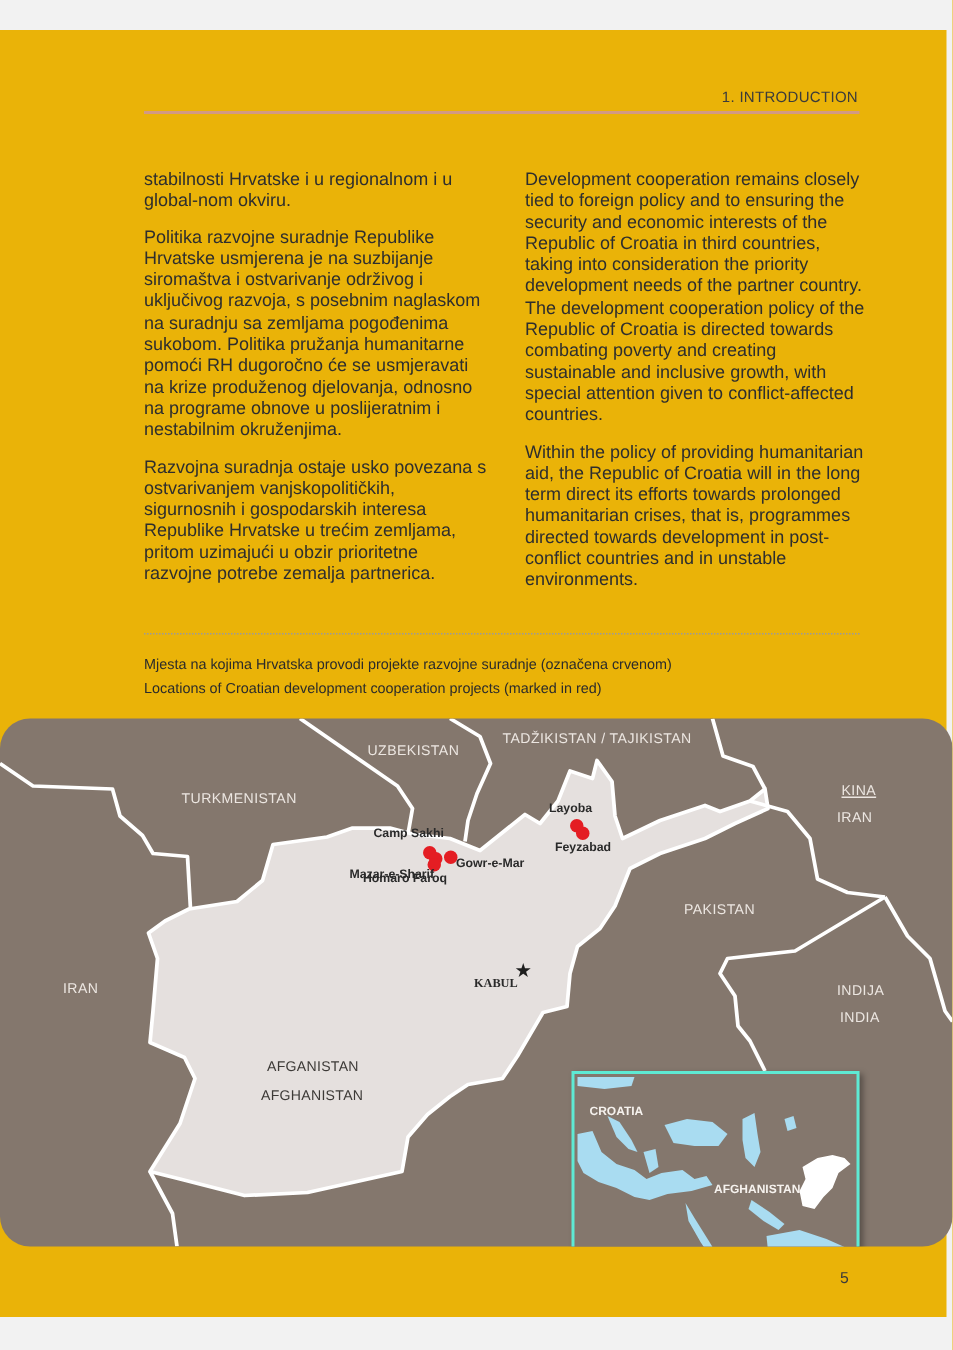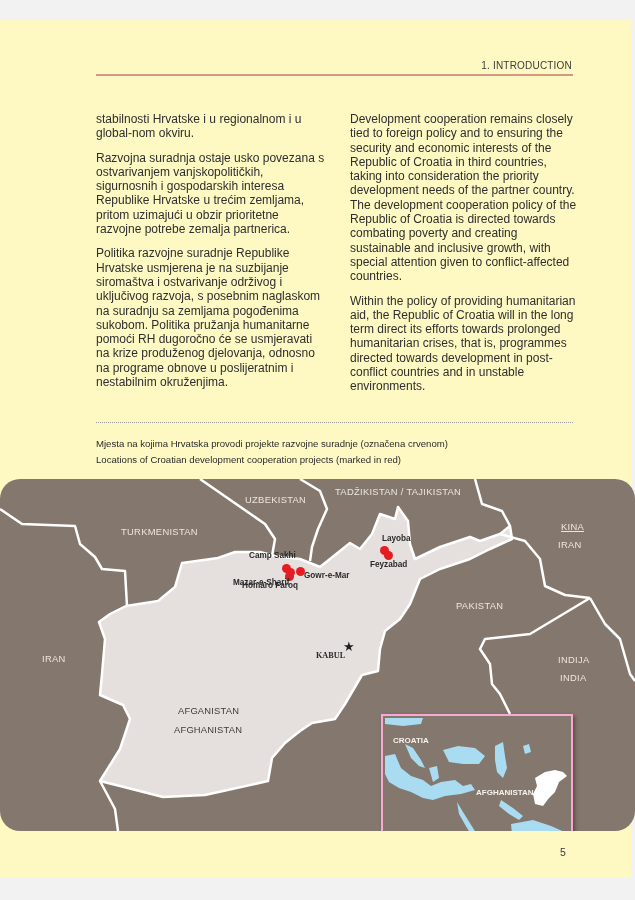--- a/index.html
+++ b/index.html
@@ -1,50 +1,50 @@
 <!DOCTYPE html>
 <html><head>
 <meta charset="utf-8">
 <style>
   html,body{margin:0;padding:0;}
   body{width:635px;height:900px;background:#f2f2f2;position:relative;overflow:hidden;font-family:"Liberation Sans",sans-serif;}
-  .page{position:absolute;left:0;top:20px;width:631px;height:858px;background:#fef9c3;}
+  .page{position:absolute;left:0;top:20px;width:631px;height:858px;background:#eab308;}
   .section-header{position:absolute;left:96px;top:40px;width:476px;height:16px;text-align:right;font-size:10px;color:#3b3b3b;letter-spacing:0.2px;}
   .header-rule{position:absolute;left:96px;top:54px;width:477px;height:2px;background:#d29a84;}
   .col{position:absolute;top:92px;width:230px;font-size:12px;line-height:14.3px;color:#2e2e2e;}
   .col p{margin:0 0 10px 0;}
   .col-left{left:96px;}
   .col-right{left:350px;}
   .dotted-rule{position:absolute;left:96px;top:402px;width:477px;border-top:1px dotted #9a9a9a;}
   .caption{position:absolute;left:96px;width:480px;font-size:9.6px;color:#2b2b2b;}
   .caption-hr{top:418px;}
   .caption-en{top:434px;}
   .map{position:absolute;left:0;top:459px;width:635px;height:352px;background:#84776d;overflow:hidden;border-radius:20px;}
   .map svg{position:absolute;left:0;top:0;}
   .lbl{position:absolute;font-size:9.4px;color:#ece6e1;letter-spacing:0.3px;white-space:nowrap;}
   .lbl-af{position:absolute;font-size:9.4px;color:#3d3a37;letter-spacing:0.2px;white-space:nowrap;}
   .city{position:absolute;font-size:8.2px;font-weight:bold;color:#2a2a2a;white-space:nowrap;}
   .dot{position:absolute;width:9px;height:9px;border-radius:50%;background:#e41d23;}
   .star{position:absolute;font-size:13px;color:#1e1e1e;line-height:13px;}
-  .inset{position:absolute;left:381px;top:235px;width:188px;height:128px;border:2px solid #f9a8d4;background:#84776d;box-shadow:2px 2px 4px rgba(0,0,0,0.35);overflow:hidden;}
+  .inset{position:absolute;left:381px;top:235px;width:188px;height:128px;border:2px solid #5eead4;background:#84776d;box-shadow:2px 2px 4px rgba(0,0,0,0.35);overflow:hidden;}
   .inset-lbl{position:absolute;font-size:8px;font-weight:bold;color:#f6f2ee;white-space:nowrap;}
   .page-number{position:absolute;left:560px;top:826px;font-size:10.5px;color:#3b3b3b;}
 </style>
 </head>
 <body>
 
 <div class="page">
 
   <div class="section-header">1. INTRODUCTION</div>
   <div class="header-rule"></div>
 
   <div class="col col-left">
     <p>stabilnosti Hrvatske i u regionalnom i u global-nom okviru.</p>
+    <p>Politika razvojne suradnje Republike Hrvatske usmjerena je na suzbijanje siromaštva i ostvarivanje održivog i uključivog razvoja, s posebnim naglaskom na suradnju sa zemljama pogođenima sukobom. Politika pružanja humanitarne pomoći RH dugoročno će se usmjeravati na krize produženog djelovanja, odnosno na programe obnove u poslijeratnim i nestabilnim okruženjima.</p>
     <p>Razvojna suradnja ostaje usko povezana s ostvarivanjem vanjskopolitičkih, sigurnosnih i gospodarskih interesa Republike Hrvatske u trećim zemljama, pritom uzimajući u obzir prioritetne razvojne potrebe zemalja partnerica.</p>
-    <p>Politika razvojne suradnje Republike Hrvatske usmjerena je na suzbijanje siromaštva i ostvarivanje održivog i uključivog razvoja, s posebnim naglaskom na suradnju sa zemljama pogođenima sukobom. Politika pružanja humanitarne pomoći RH dugoročno će se usmjeravati na krize produženog djelovanja, odnosno na programe obnove u poslijeratnim i nestabilnim okruženjima.</p>
   </div>
 
   <div class="col col-right">
     <p>Development cooperation remains closely tied to foreign policy and to ensuring the security and economic interests of the Republic of Croatia in third countries, taking into consideration the priority development needs of the partner country. The development cooperation policy of the Republic of Croatia is directed towards combating poverty and creating sustainable and inclusive growth, with special attention given to conflict-affected countries.</p>
     <p>Within the policy of providing humanitarian aid, the Republic of Croatia will in the long term direct its efforts towards prolonged humanitarian crises, that is, programmes directed towards development in post-conflict countries and in unstable environments.</p>
   </div>
 
   <div class="dotted-rule"></div>
 
   <div class="caption caption-en">Locations of Croatian development cooperation projects (marked in red)</div>
@@ -86,21 +86,21 @@
     <div class="dot" style="left:286px;top:89px;"></div>
     <div class="dot" style="left:285px;top:93px;"></div>
     <div class="dot" style="left:296px;top:88px;"></div>
     <div class="dot" style="left:380px;top:67px;"></div>
     <div class="dot" style="left:384px;top:72px;"></div>
 
     <div class="city" style="left:249px;top:72px;">Camp Sakhi</div>
     <div class="city" style="left:222px;top:102px;margin-left:20px;">Homaro Faroq</div>
     <div class="city" style="left:233px;top:99px;">Mazar-e-Sharif</div>
     <div class="city" style="left:304px;top:92px;">Gowr-e-Mar</div>
-    <div class="city" style="left:382px;top:55px;">Layoba</div>
+    <div class="city" style="left:366px;top:55px;">Layoba</div>
     <div class="city" style="left:370px;top:81px;">Feyzabad</div>
 
     <div class="inset">
       <svg width="188" height="128" viewBox="0 0 188 128">
         <g fill="#a9dcf1">
           <path d="M2,40 L12,38 L18,52 L28,60 L40,64 L48,70 L58,66 L72,64 L80,70 L88,68 L92,74 L78,78 L62,80 L50,84 L40,82 L28,76 L16,72 L6,66 L2,58 Z"></path>
           <path d="M22,28 L30,32 L38,44 L42,52 L36,50 L28,42 Z"></path>
           <path d="M46,52 L54,50 L56,62 L50,66 Z"></path>
           <path d="M60,34 L75,30 L92,32 L102,40 L96,48 L80,48 L66,46 Z"></path>
           <path d="M112,30 L120,26 L122,40 L124,52 L120,62 L114,56 L112,44 Z"></path>

